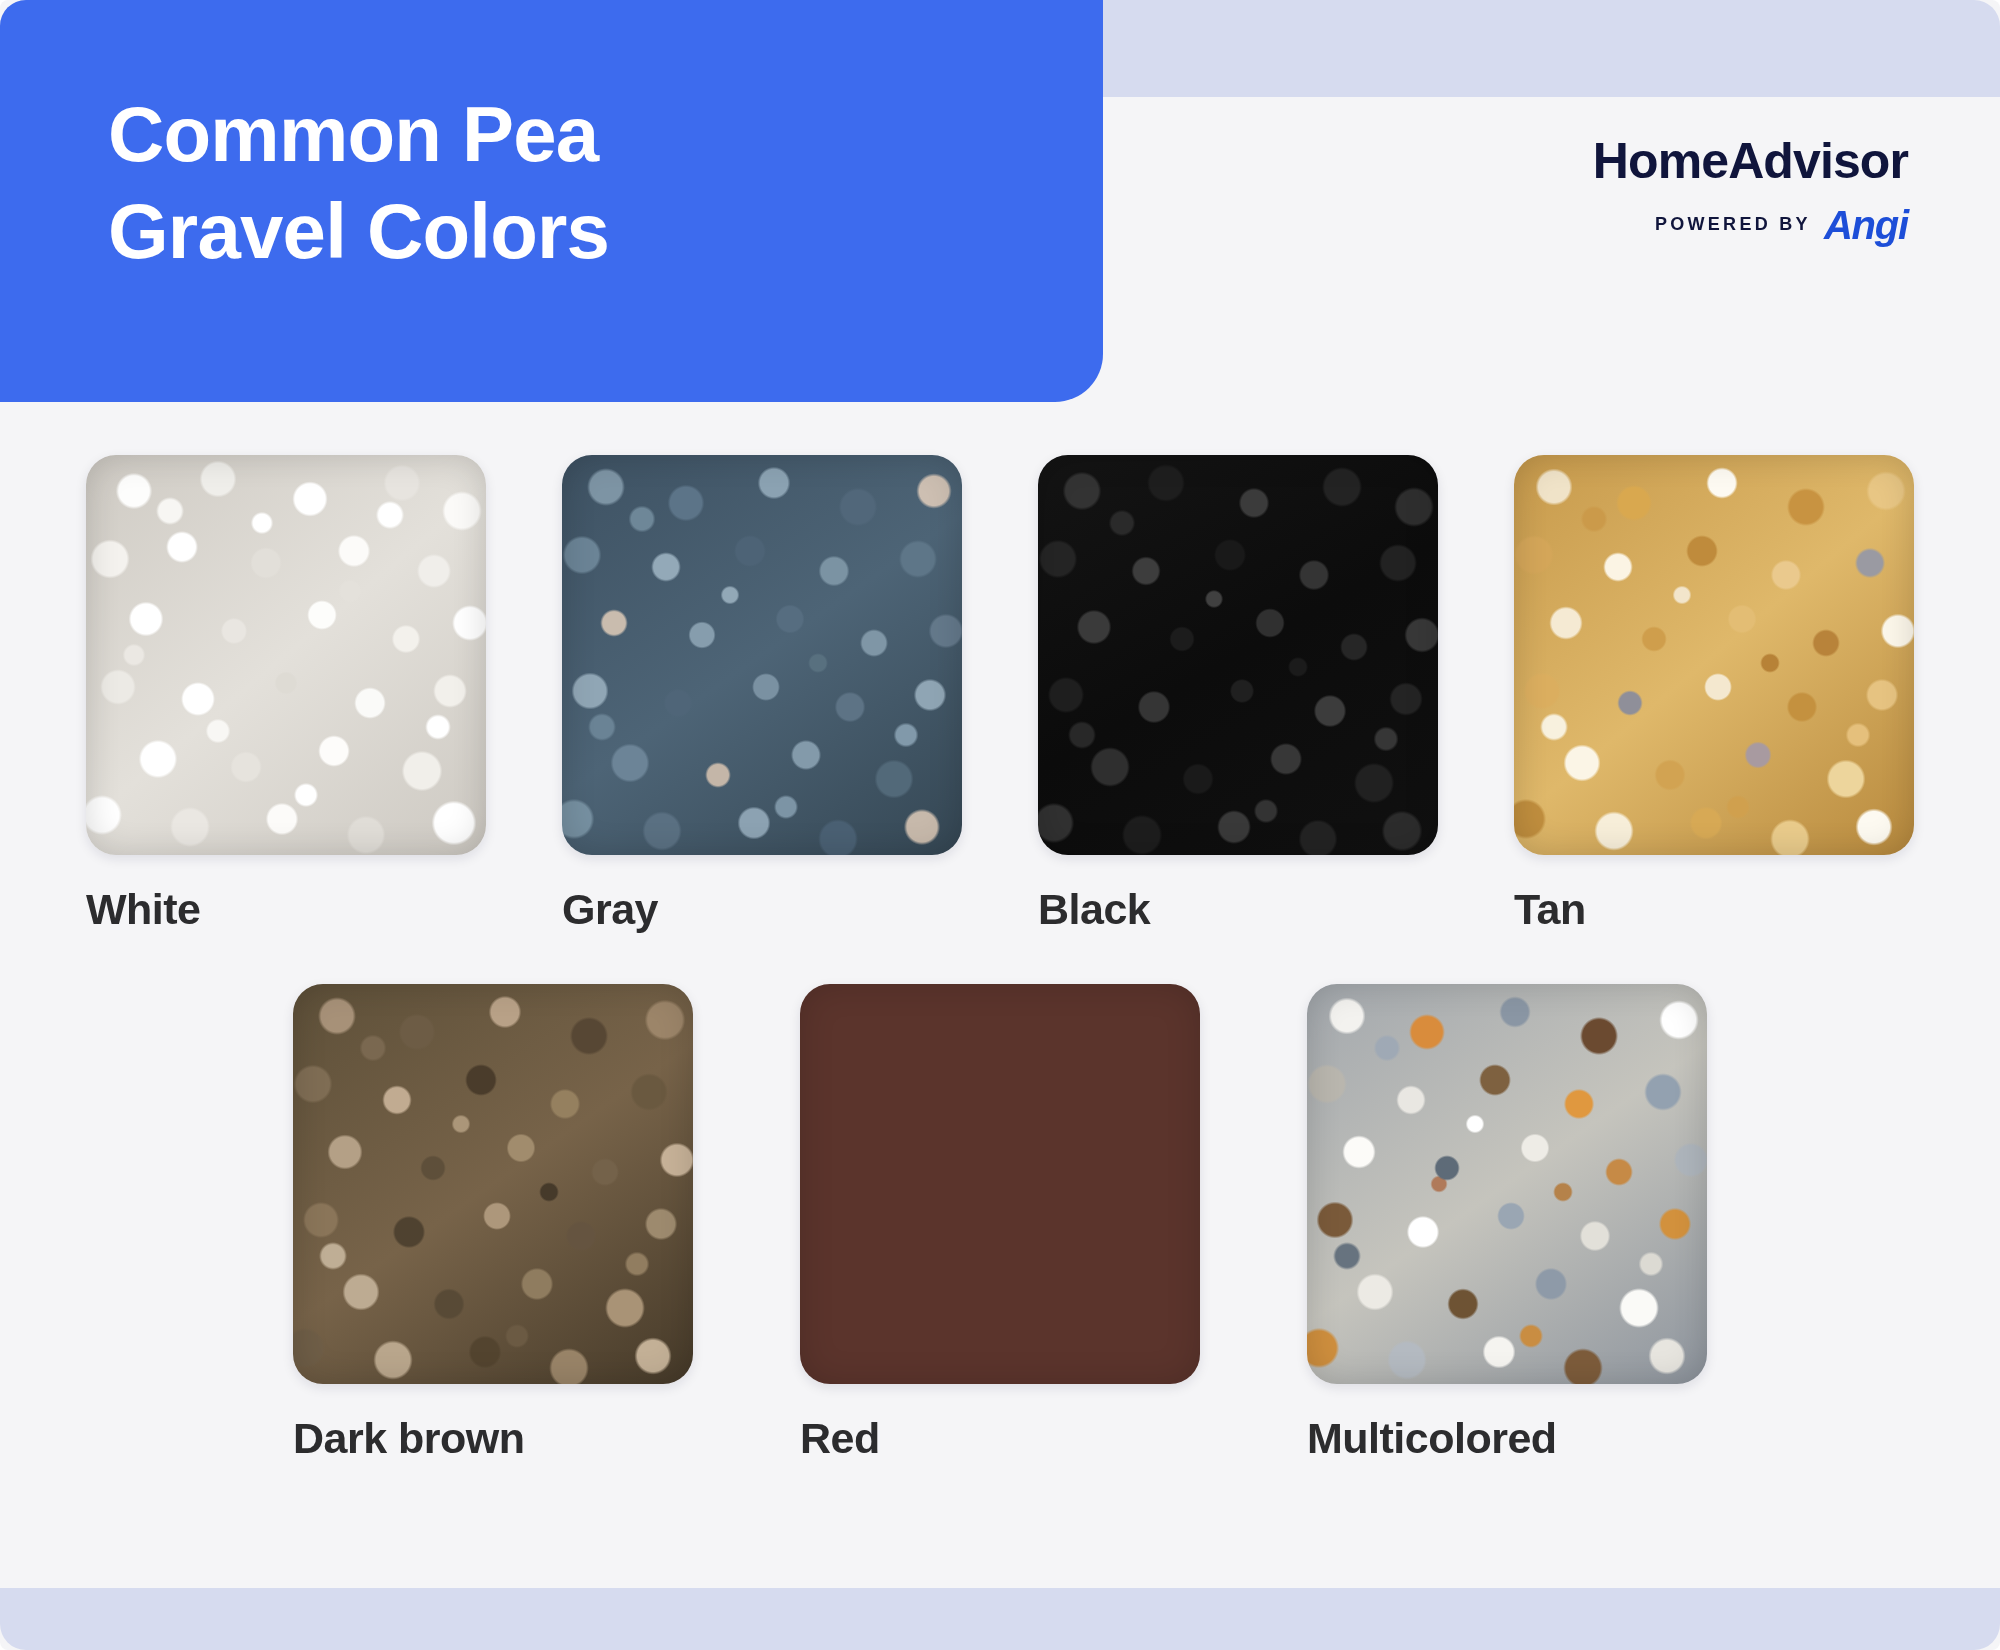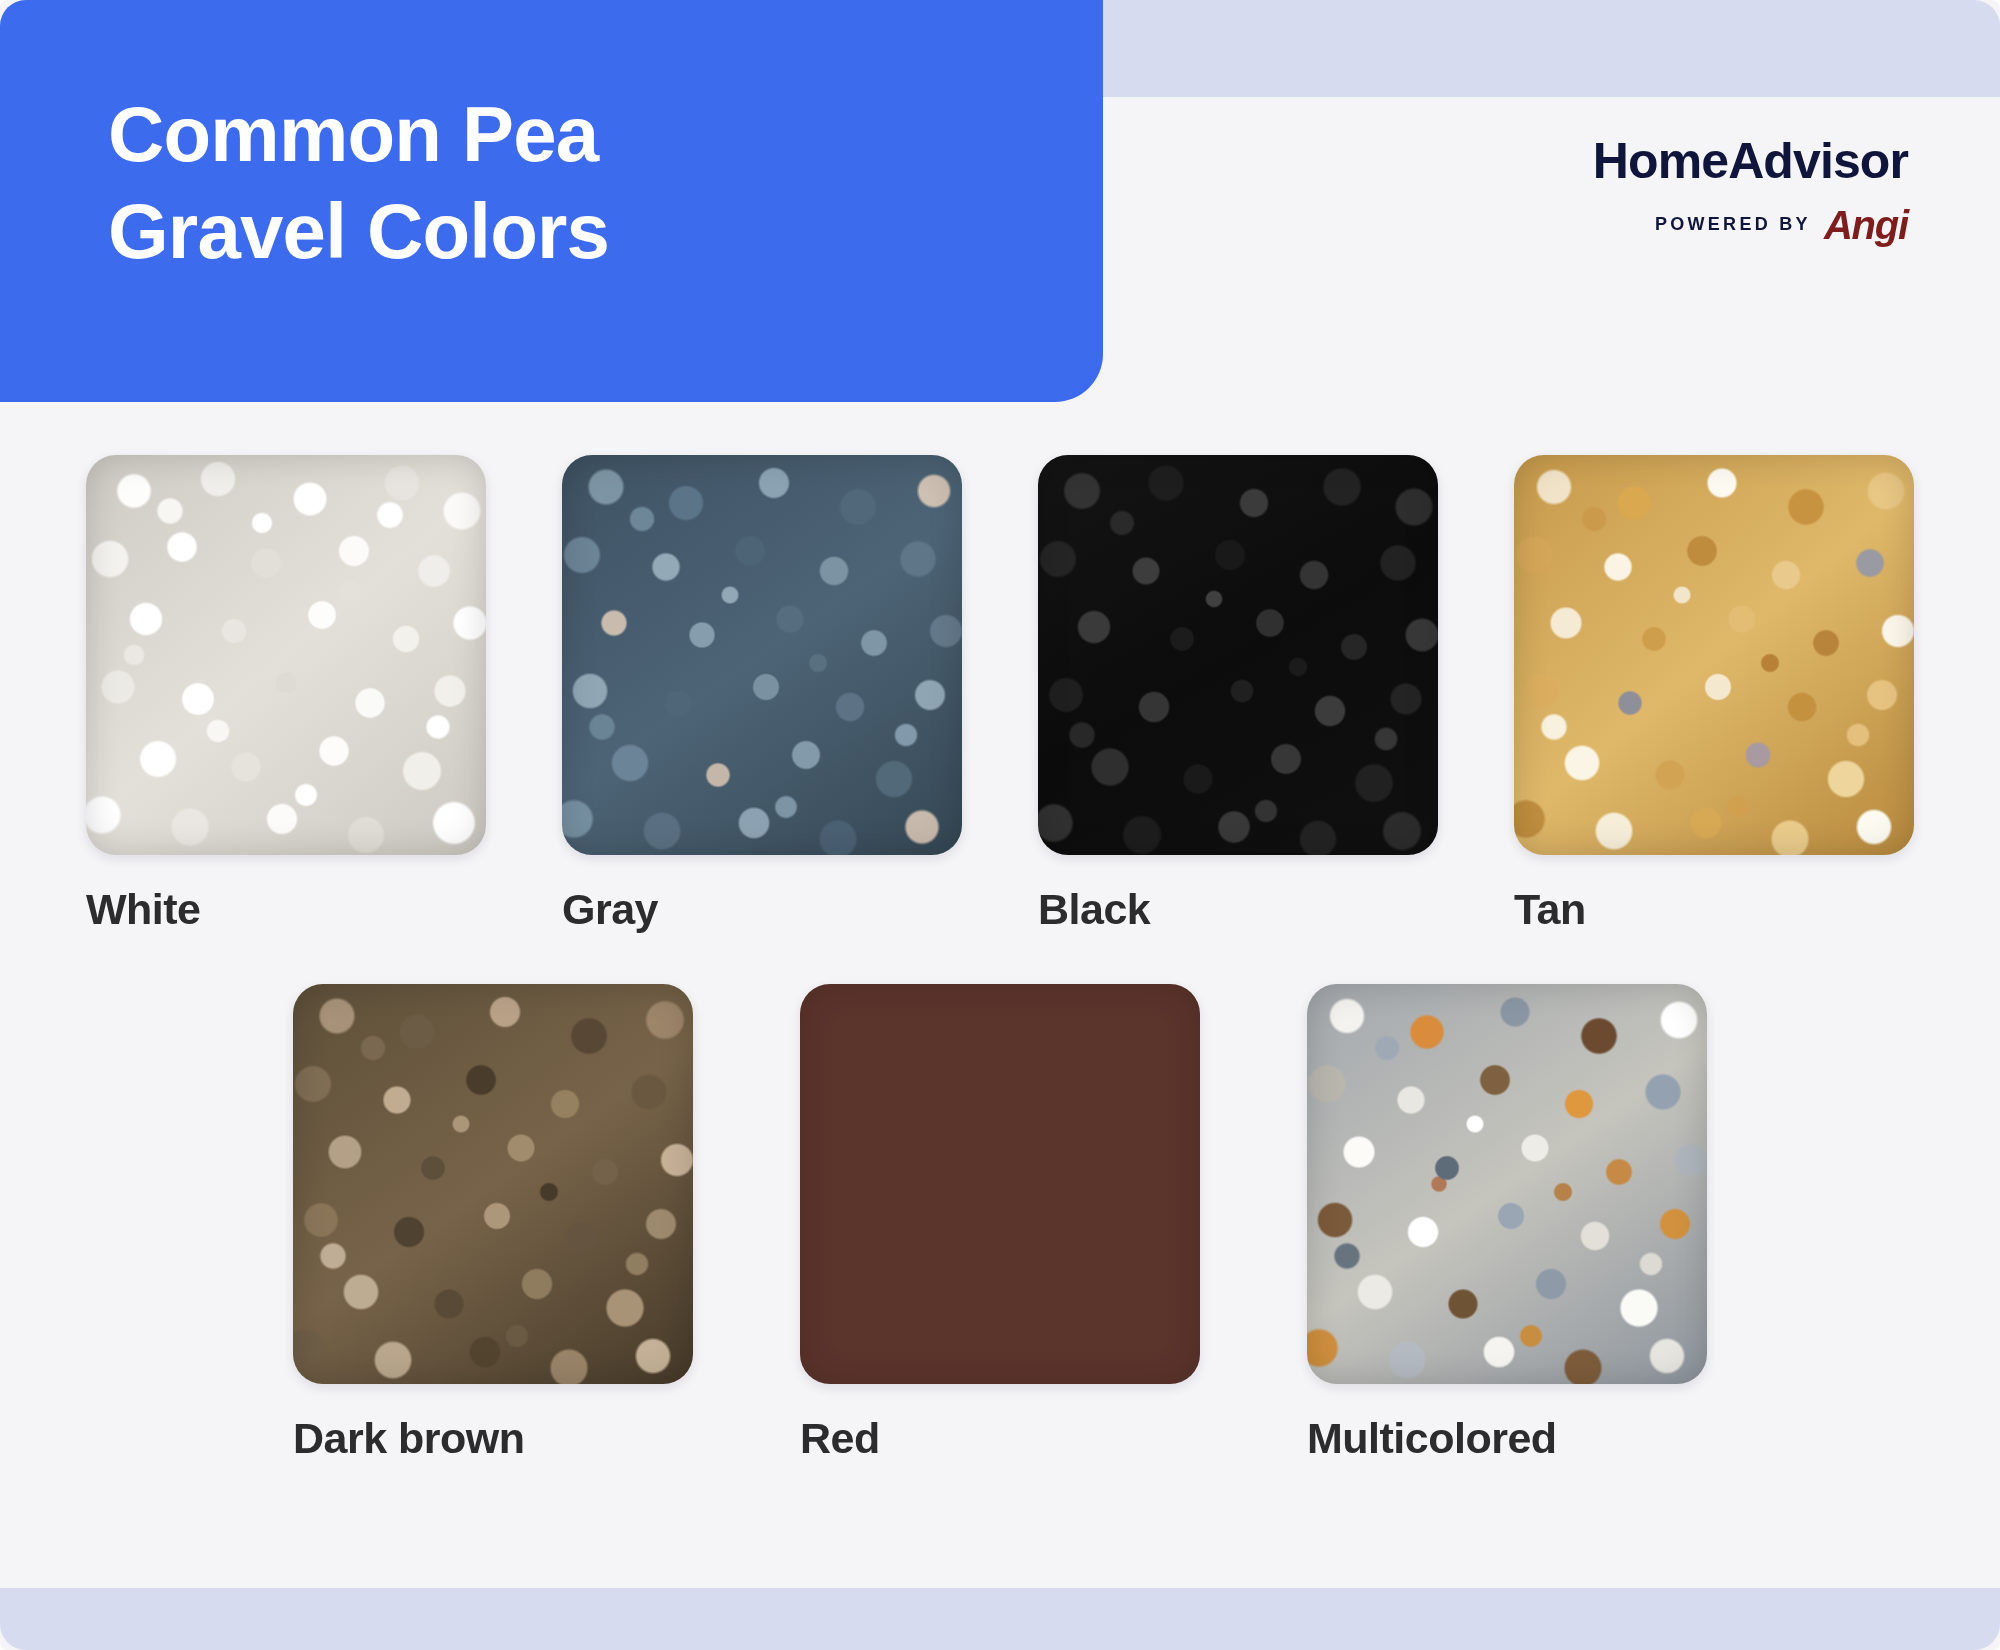--- a/index.html
+++ b/index.html
@@ -90,21 +90,21 @@
   }
   .brand-powered {
     font-size: 18px;
     font-weight: 700;
     color: #10153c;
     letter-spacing: 3.3px;
   }
   .brand-angi {
     font-size: 40px;
     font-weight: 700;
-    color: #7f1d1d;
+    color: #1d4ed8;
     line-height: 1;
     font-style: italic;
     letter-spacing: -1.2px;
     transform: translateY(1px);
   }
 
   
   .grid {
     position: absolute;
     left: 0;

